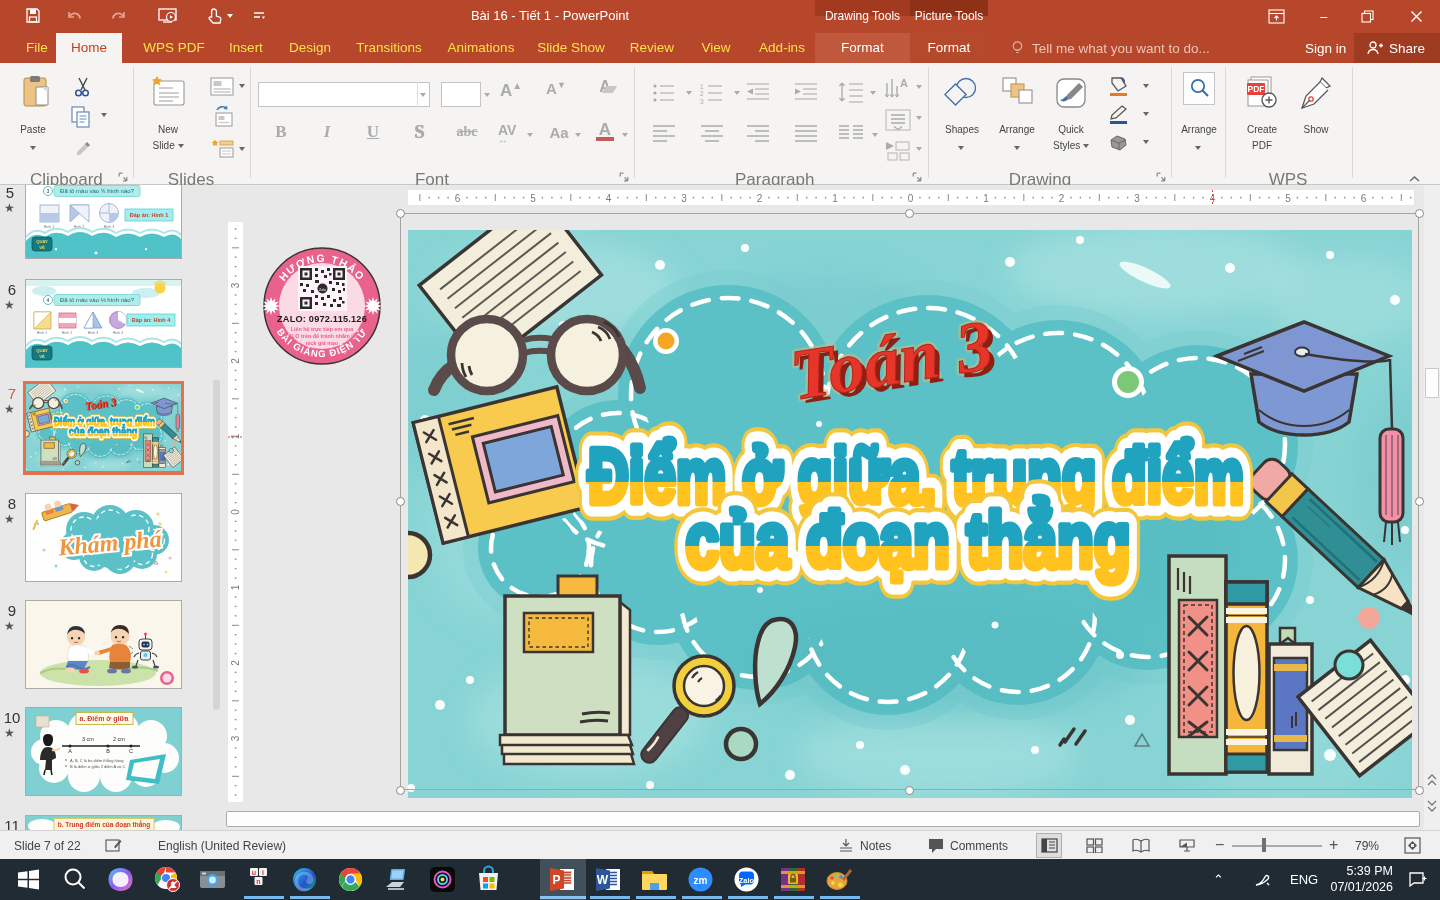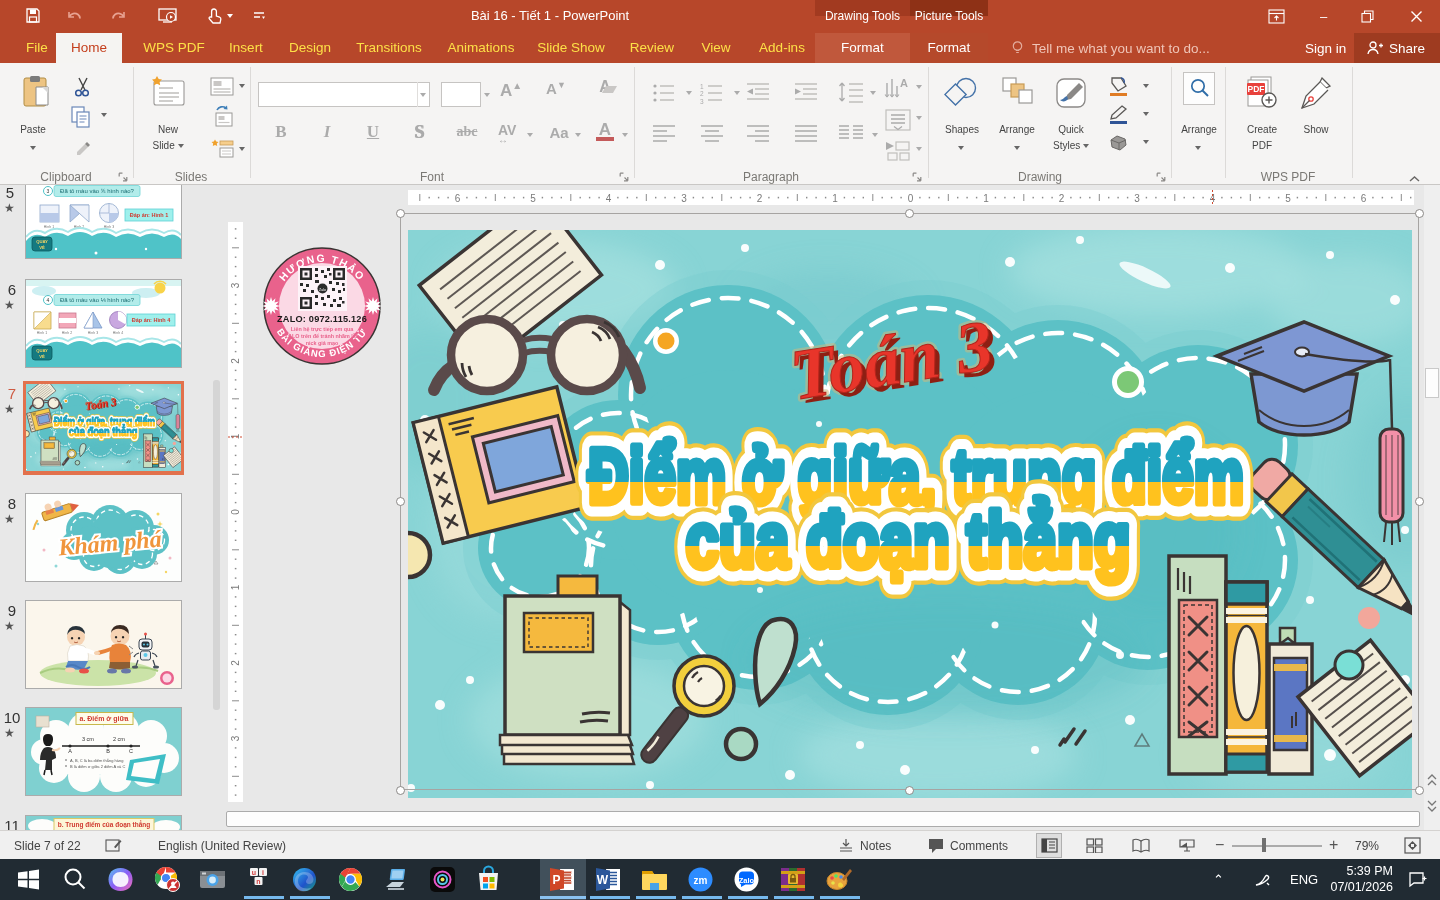--- a/index.html
+++ b/index.html
@@ -13,21 +13,21 @@
 #title-text { position:absolute; top:8px; left:0; width:1100px; text-align:center; color:#fff; font-size:13px; }
 .ctx-hdr { position:absolute; top:0; height:16px; color:#fff; font-size:12px; text-align:center; line-height:33px; }
 .winbtn { position:absolute; top:0; width:47px; height:33px; color:#fff; font-size:13px; text-align:center; line-height:33px; }
 
 .tab { position:absolute; top:0; height:30px; line-height:30px; color:#fde047; font-size:13.5px; text-align:center; }
 .tab.active { background:#F5F4F2; color:#C43E1C; }
 .ctx-tab { position:absolute; top:0; height:30px; line-height:30px; color:#fff; font-size:13.5px; text-align:center; }
 
 
 #ribbon { position:absolute; top:63px; left:0; width:1440px; height:122px; background:#F5F4F3; border-bottom:1px solid #C9C7C5; }
-.grouplabel { position:absolute; top:107px; font-size:12px; color:#7A7874; text-align:center; }
+.grouplabel { position:absolute; top:107px; font-size:17px; color:#7A7874; text-align:center; }
 .gsep { position:absolute; top:4px; height:111px; width:1px; background:#DCDAD8; }
 .dlauncher { position:absolute; top:108px; width:12px; height:12px; }
 .rbtn-label { position:absolute; font-size:10px; color:#444; text-align:center; }
 .caret { display:inline-block; width:0; height:0; border-left:3.5px solid transparent; border-right:3.5px solid transparent; border-top:4px solid #666; vertical-align:middle; }
 .caret.dis { border-top-color:#ABABAB; }
 
 
 #leftpanel { position:absolute; top:185px; left:0; width:222px; height:645px; background:#E8E8E8; overflow:hidden; }
 .thumb { position:absolute; left:26px; width:155px; height:87px; background:#fff; outline:1px solid #ABABAB; overflow:hidden; }
 .slidenum { position:absolute; left:2px; width:20px; text-align:center; font-size:15px; color:#333; }

